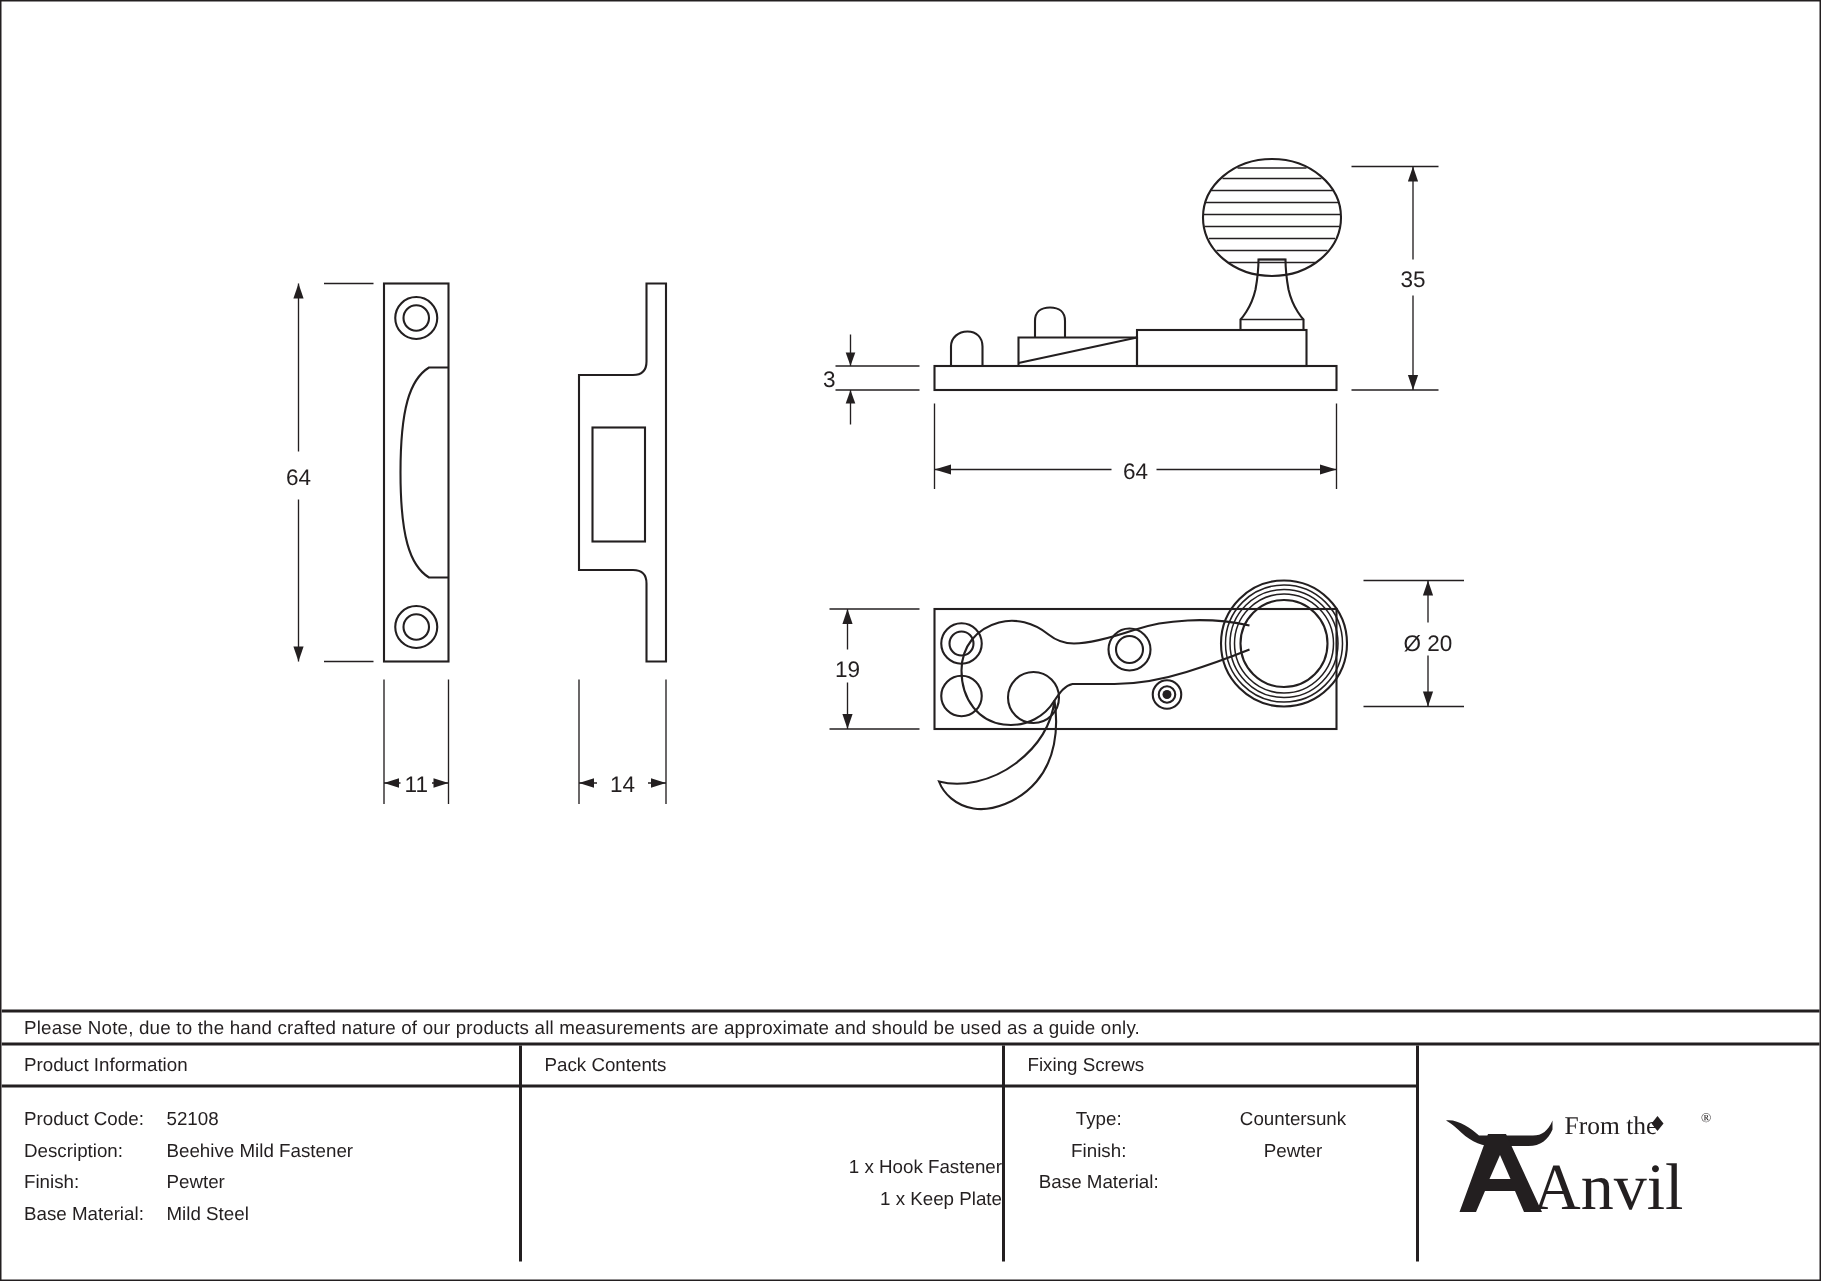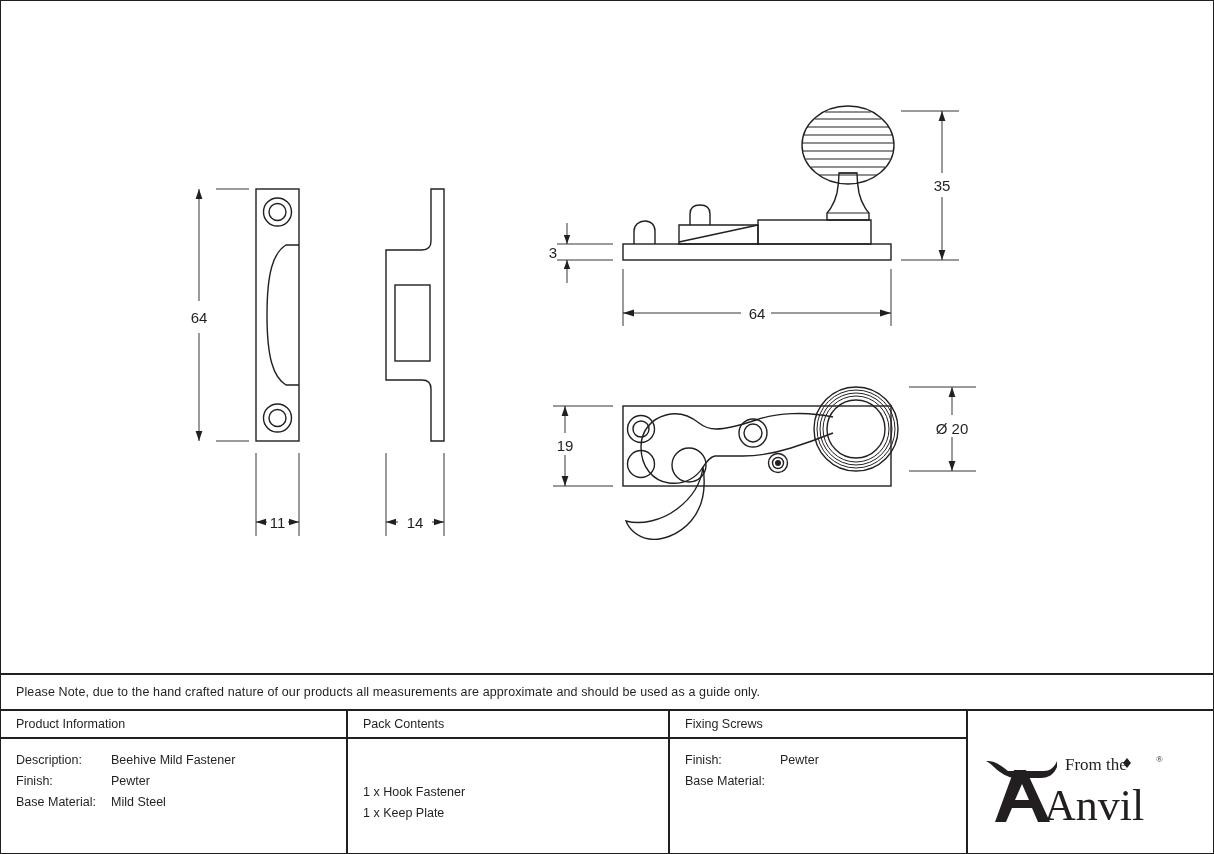--- a/index.html
+++ b/index.html
@@ -29,41 +29,41 @@
   
   #info-table {
     position: absolute;
     left: 0;
     top: 672px;
     width: 1214px;
     height: 182px;
     border-top: 2px solid #231f20;
   }
   .note-row {
-    height: 36px;
+    height: 22px;
     border-bottom: 2px solid #231f20;
     display: flex;
     align-items: center;
     padding-left: 15px;
     font-size: 12.5px;
     color: #231f20;
     letter-spacing: 0.01em;
   }
   .cols {
     display: flex;
     height: 144px;
   }
   .col {
     border-right: 2px solid #231f20;
     display: flex;
     flex-direction: column;
   }
   .col.c1 { width: 347px; }
   .col.c2 { width: 322px; gap: 32px; }
-  .col.c3 { width: 298px; }
+  .col.c3 { width: 276px; text-align: center; }
   .col.c4 { width: 213px; border-right: none; }
 
   .col-head {
     height: 28px;
     border-bottom: 2px solid #231f20;
     display: flex;
     align-items: center;
     padding-left: 15px;
     font-size: 12.5px;
     color: #231f20;
@@ -77,20 +77,21 @@
     font-size: 12.5px;
     color: #231f20;
     line-height: 21px;
   }
   .kv .k { width: 95px; flex: none; }
   .kv .v { flex: 1; }
   .plain {
     font-size: 12.5px;
     color: #231f20;
     line-height: 21px;
+    text-align: right;
   }
 
   
   .logo-cell {
     flex: 1;
     display: flex;
     align-items: center;
     justify-content: center;
   }
   .logo-wrap { width: 190px; height: 86px; }
@@ -297,20 +298,24 @@
     </div>
 
     <div class="cols">
 
       <div class="col c1">
         <div class="col-head">
           <span>Product Information</span>
         </div>
         <div class="col-body">
           <div class="kv">
+            <span class="k">Product Code:</span>
+            <span class="v">52108</span>
+          </div>
+          <div class="kv">
             <span class="k">Description:</span>
             <span class="v">Beehive Mild Fastener</span>
           </div>
           <div class="kv">
             <span class="k">Finish:</span>
             <span class="v">Pewter</span>
           </div>
           <div class="kv">
             <span class="k">Base Material:</span>
             <span class="v">Mild Steel</span>
@@ -326,20 +331,24 @@
           <div class="plain">1 x Hook Fastener</div>
           <div class="plain">1 x Keep Plate</div>
         </div>
       </div>
 
       <div class="col c3">
         <div class="col-head">
           <span>Fixing Screws</span>
         </div>
         <div class="col-body">
+          <div class="kv">
+            <span class="k">Type:</span>
+            <span class="v">Countersunk</span>
+          </div>
           <div class="kv">
             <span class="k">Finish:</span>
             <span class="v">Pewter</span>
           </div>
           <div class="kv">
             <span class="k">Base Material:</span>
           </div>
         </div>
       </div>
 

